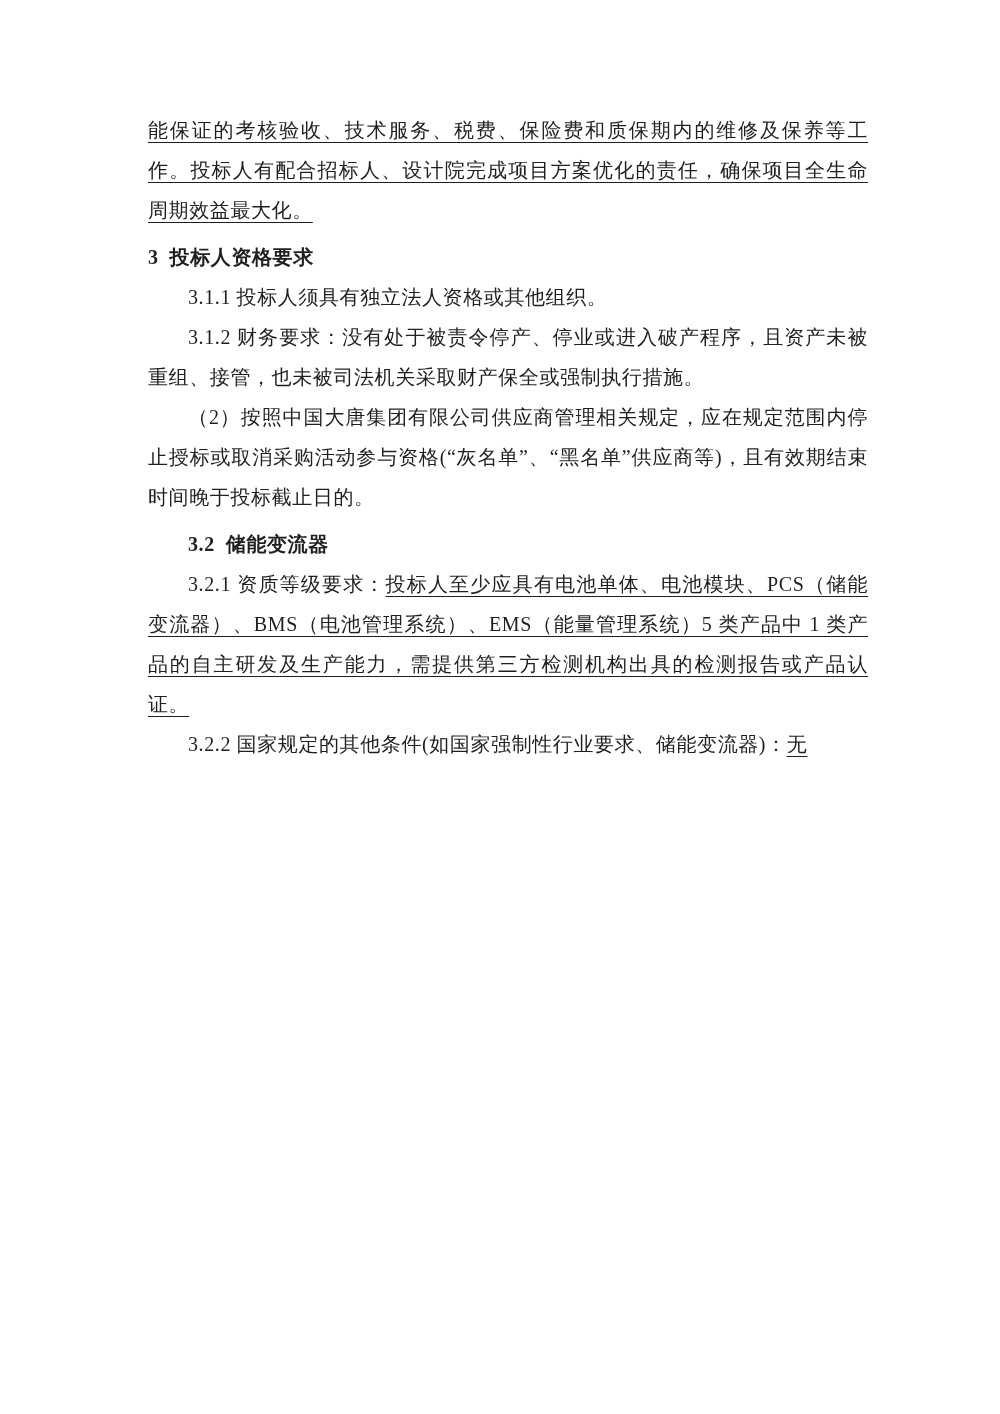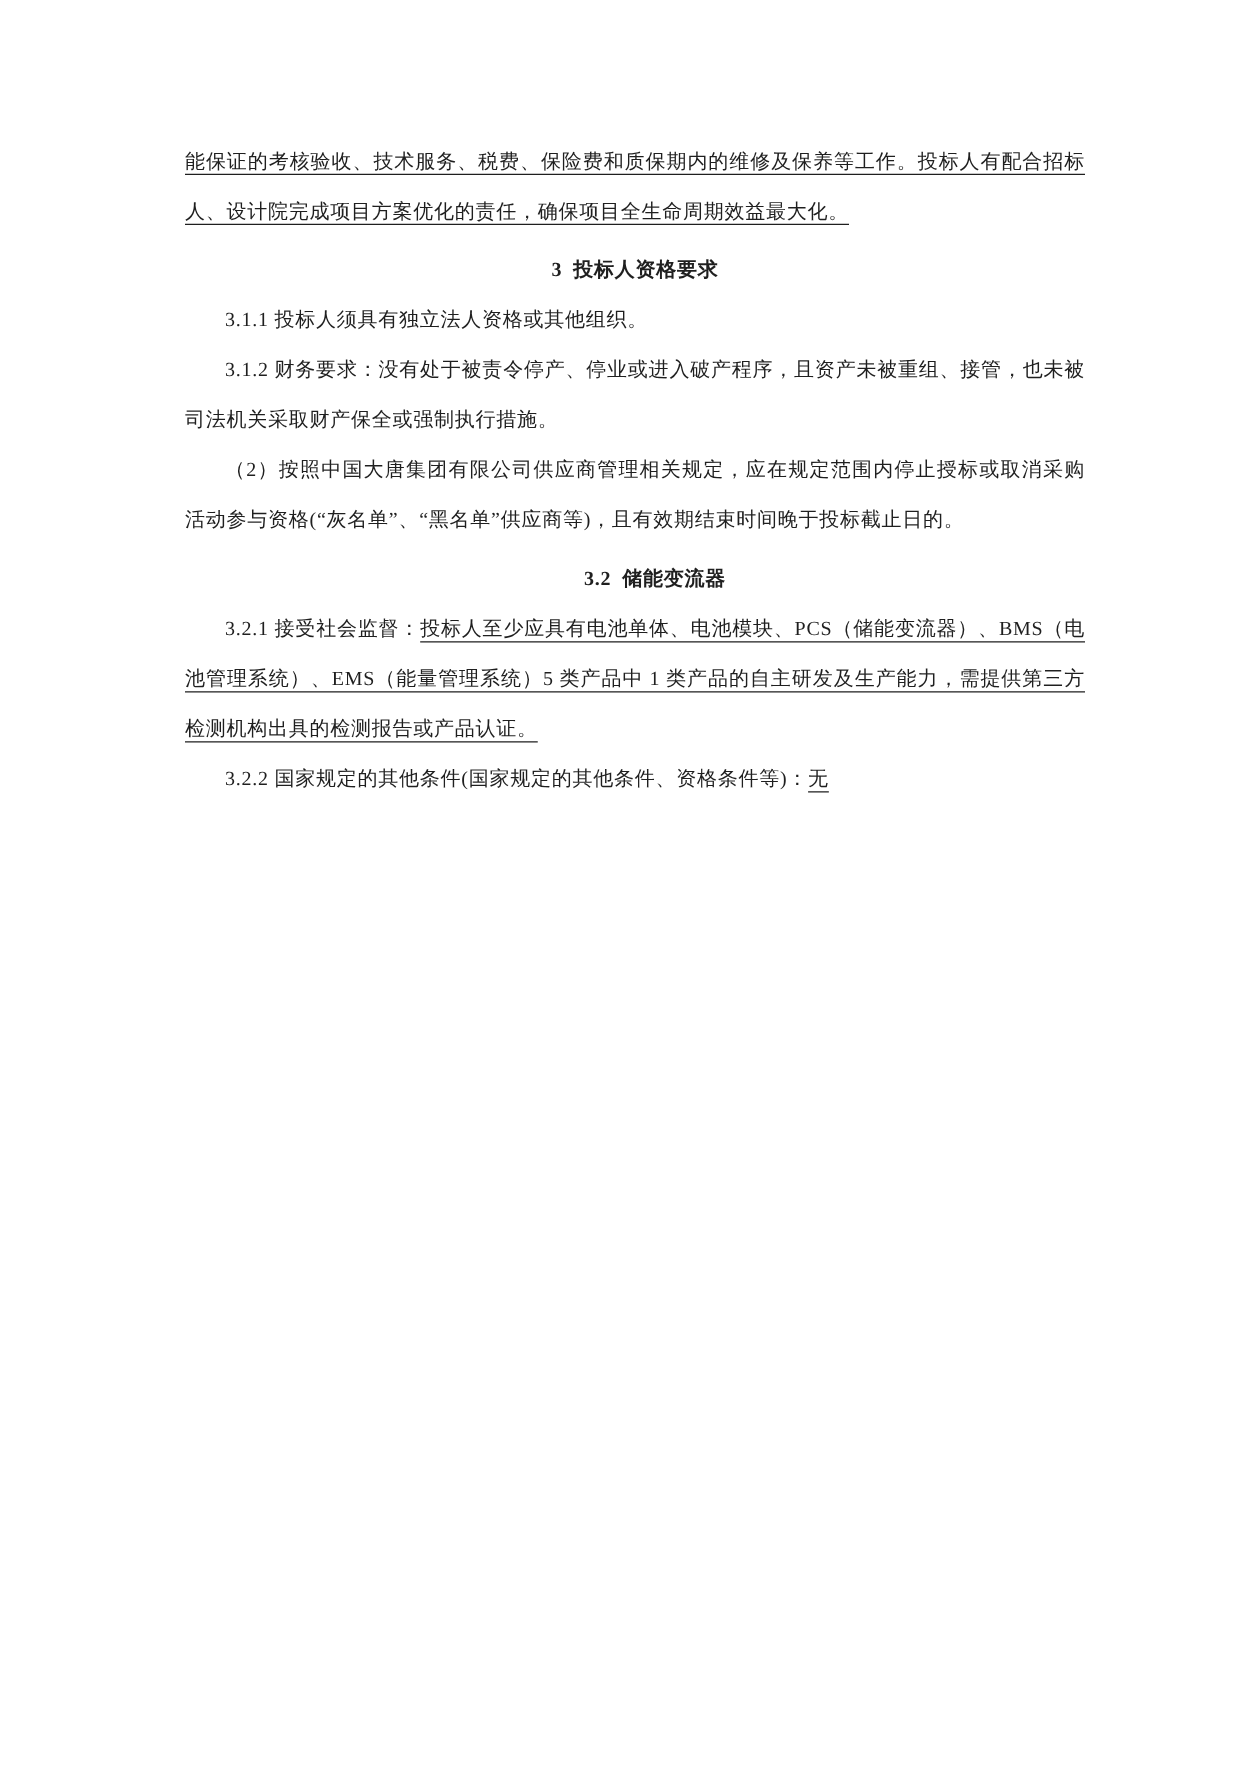--- a/index.html
+++ b/index.html
@@ -10,50 +10,49 @@
   .page {
     position: relative;
     width: 1000px;
     height: 1414px;
     margin: 0 auto;
     background: #ffffff;
     box-sizing: border-box;
     padding: 110px 132px 0 148px;
     font-family: "Liberation Serif", "DejaVu Serif", serif;
     color: #1f1f1f;
-    font-size: 16px;
+    font-size: 20px;
     letter-spacing: 0.6px;
     line-height: 40px;
     overflow: hidden;
   }
   .para {
     margin: 0;
     text-align: justify;
     text-justify: inter-character;
     word-break: break-word;
   }
   .para.indent { text-indent: 2em; }
   .u {
     text-decoration: underline;
     text-decoration-thickness: 1.4px;
     text-underline-offset: 5px;
   }
   .heading {
     margin: 7px 0 0 0;
     font-weight: bold;
-    text-align: center;
   }
   .heading.level2 { padding-left: 2em; }
   .heading .num { margin-right: 0.55em; }
 </style>
 </head>
 <body>
 
 <div class="page">
     <p class="para"><span class="u">能保证的考核验收、技术服务、税费、保险费和质保期内的维修及保养等工作。投标人有配合招标人、设计院完成项目方案优化的责任，确保项目全生命周期效益最大化。</span></p>
     <div class="heading level1"><span class="num">3</span><span>投标人资格要求</span></div>
     <p class="para indent"><span>3.1.1 投标人须具有独立法人资格或其他组织。</span></p>
     <p class="para indent"><span>3.1.2 财务要求：没有处于被责令停产、停业或进入破产程序，且资产未被重组、接管，也未被司法机关采取财产保全或强制执行措施。</span></p>
     <p class="para indent"><span>（2）按照中国大唐集团有限公司供应商管理相关规定，应在规定范围内停止授标或取消采购活动参与资格(“灰名单”、“黑名单”供应商等)，且有效期结束时间晚于投标截止日的。</span></p>
     <div class="heading level2"><span class="num">3.2</span><span>储能变流器</span></div>
-    <p class="para indent"><span>3.2.1 接受社会监督：</span><span class="u">投标人至少应具有电池单体、电池模块、PCS（储能变流器）、BMS（电池管理系统）、EMS（能量管理系统）5 类产品中 1 类产品的自主研发及生产能力，需提供第三方检测机构出具的检测报告或产品认证。</span></p>
-    <p class="para indent"><span>3.2.2 国家规定的其他条件(国家规定的其他条件、资格条件等)：</span><span class="u">无</span></p>
+    <p class="para indent"><span>3.2.1 资质等级要求：</span><span class="u">投标人至少应具有电池单体、电池模块、PCS（储能变流器）、BMS（电池管理系统）、EMS（能量管理系统）5 类产品中 1 类产品的自主研发及生产能力，需提供第三方检测机构出具的检测报告或产品认证。</span></p>
+    <p class="para indent"><span>3.2.2 国家规定的其他条件(如国家强制性行业要求、储能变流器)：</span><span class="u">无</span></p>
   </div>
 
 </body></html>

